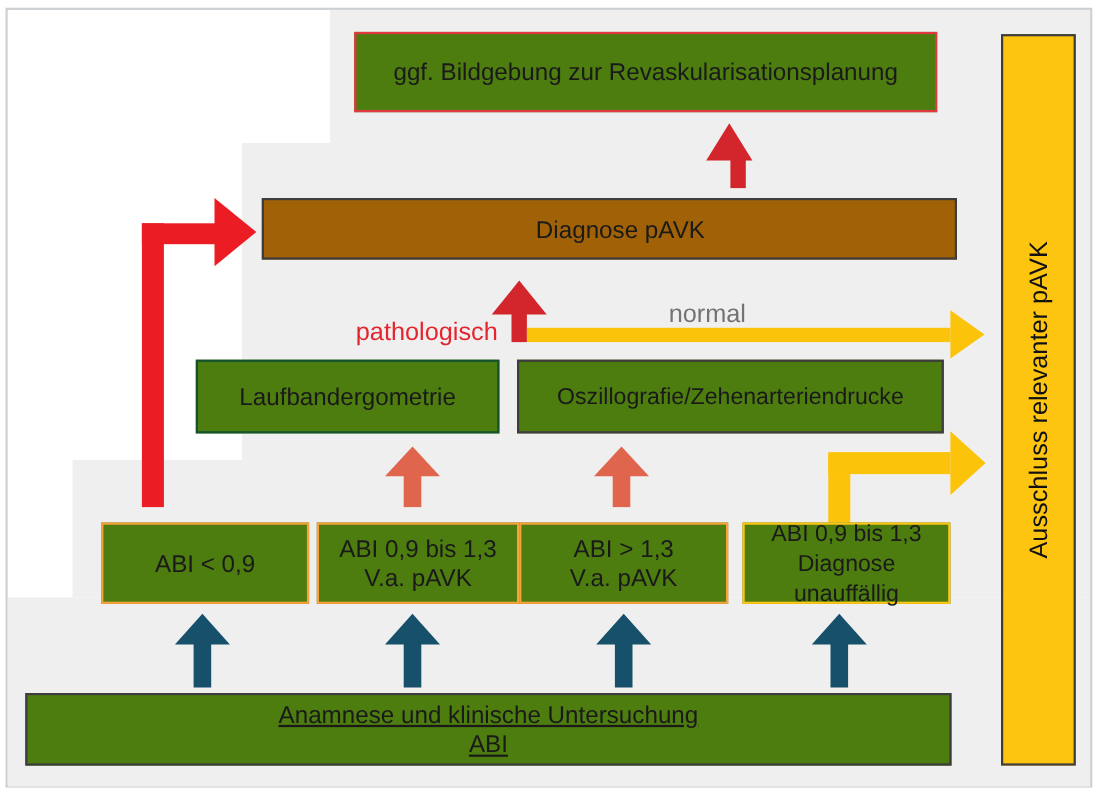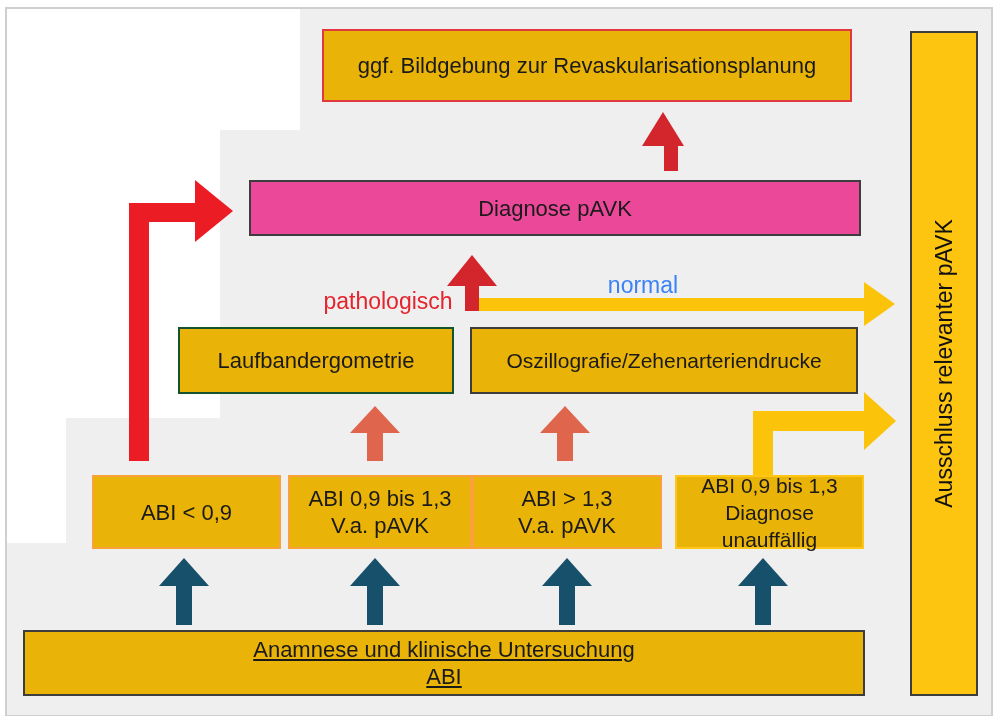--- a/index.html
+++ b/index.html
@@ -1,45 +1,45 @@
 <!DOCTYPE html>
 <html><head>
 <meta charset="utf-8">
 <style>
   html,body{margin:0;padding:0;background:#ffffff;}
   body{font-family:"Liberation Sans", sans-serif;}
   #canvas{position:relative;width:1000px;height:725px;background:#ffffff;overflow:hidden;}
   .frame{position:absolute;left:5px;top:7px;width:984px;height:705px;border:2px solid #cdd0d2;background:#ffffff;}
   .grayrect{position:absolute;background:#efefef;}
   .box{position:absolute;display:flex;flex-direction:column;align-items:center;justify-content:center;
-       text-align:center;color:#1a1a1a;background:#eab308;line-height:27px;font-size:22px;}
+       text-align:center;color:#1a1a1a;background:#4d7c0f;line-height:27px;font-size:22px;}
   .box span{display:block;}
   .top-box{left:322px;top:29px;width:526px;height:69px;border:2px solid #e0393f;}
-  .diagnose-box{left:249px;top:180px;width:608px;height:52px;border:2px solid #3d3d3d;background:#ec4899;}
+  .diagnose-box{left:238px;top:180px;width:608px;height:52px;border:2px solid #3d3d3d;background:#a16207;padding-left:20px;}
   .laufband-box{left:178px;top:327px;width:272px;height:63px;border:2px solid #14532d;}
   .oszillo-box{left:470px;top:327px;width:384px;height:63px;border:2px solid #3d3d3d;font-size:21px;}
   .abi-box{top:475px;height:70px;border:2px solid #f9a23c;}
   .abi1{left:92px;width:185px;text-align:right;}
   .abi2{left:288px;width:180px;}
   .abi3{left:472px;width:186px;}
   .abi4{left:675px;width:185px;border-color:#ffc517;font-size:21px;}
   .anamnese-box{left:23px;top:630px;width:838px;height:62px;border:2px solid #3d3d3d;text-decoration:underline;}
   .side-bar{position:absolute;left:910px;top:31px;width:64px;height:661px;background:#fdc410;
             border:2px solid #3d3d3d;display:flex;align-items:center;justify-content:center;}
   .side-bar .rot{transform:rotate(-90deg);white-space:nowrap;font-size:23px;color:#111;}
   .bar{position:absolute;}
   .tri{position:absolute;width:0;height:0;}
   .red{background:#ec1c24;}
   .crimson{background:#d2262c;}
   .salmon{background:#e0654d;}
   .blue{background:#17506a;}
   .yellow{background:#fcc30b;}
   .lbl{position:absolute;font-size:23px;}
   .lbl-patho{left:318px;top:288px;width:140px;text-align:center;color:#e4252e;}
-  .lbl-normal{left:593px;top:272px;width:100px;text-align:center;color:#3b82f6;}
+  .lbl-normal{left:593px;top:272px;width:100px;text-align:center;color:#737373;}
 </style>
 </head>
 <body>
 
 <div id="canvas">
   <div class="frame"></div>
 
   <div class="grayrect" style="left:300px;top:9px;width:691px;height:121px;"></div>
   <div class="grayrect" style="left:220px;top:130px;width:771px;height:288px;"></div>
   <div class="grayrect" style="left:66px;top:418px;width:925px;height:125px;"></div>

